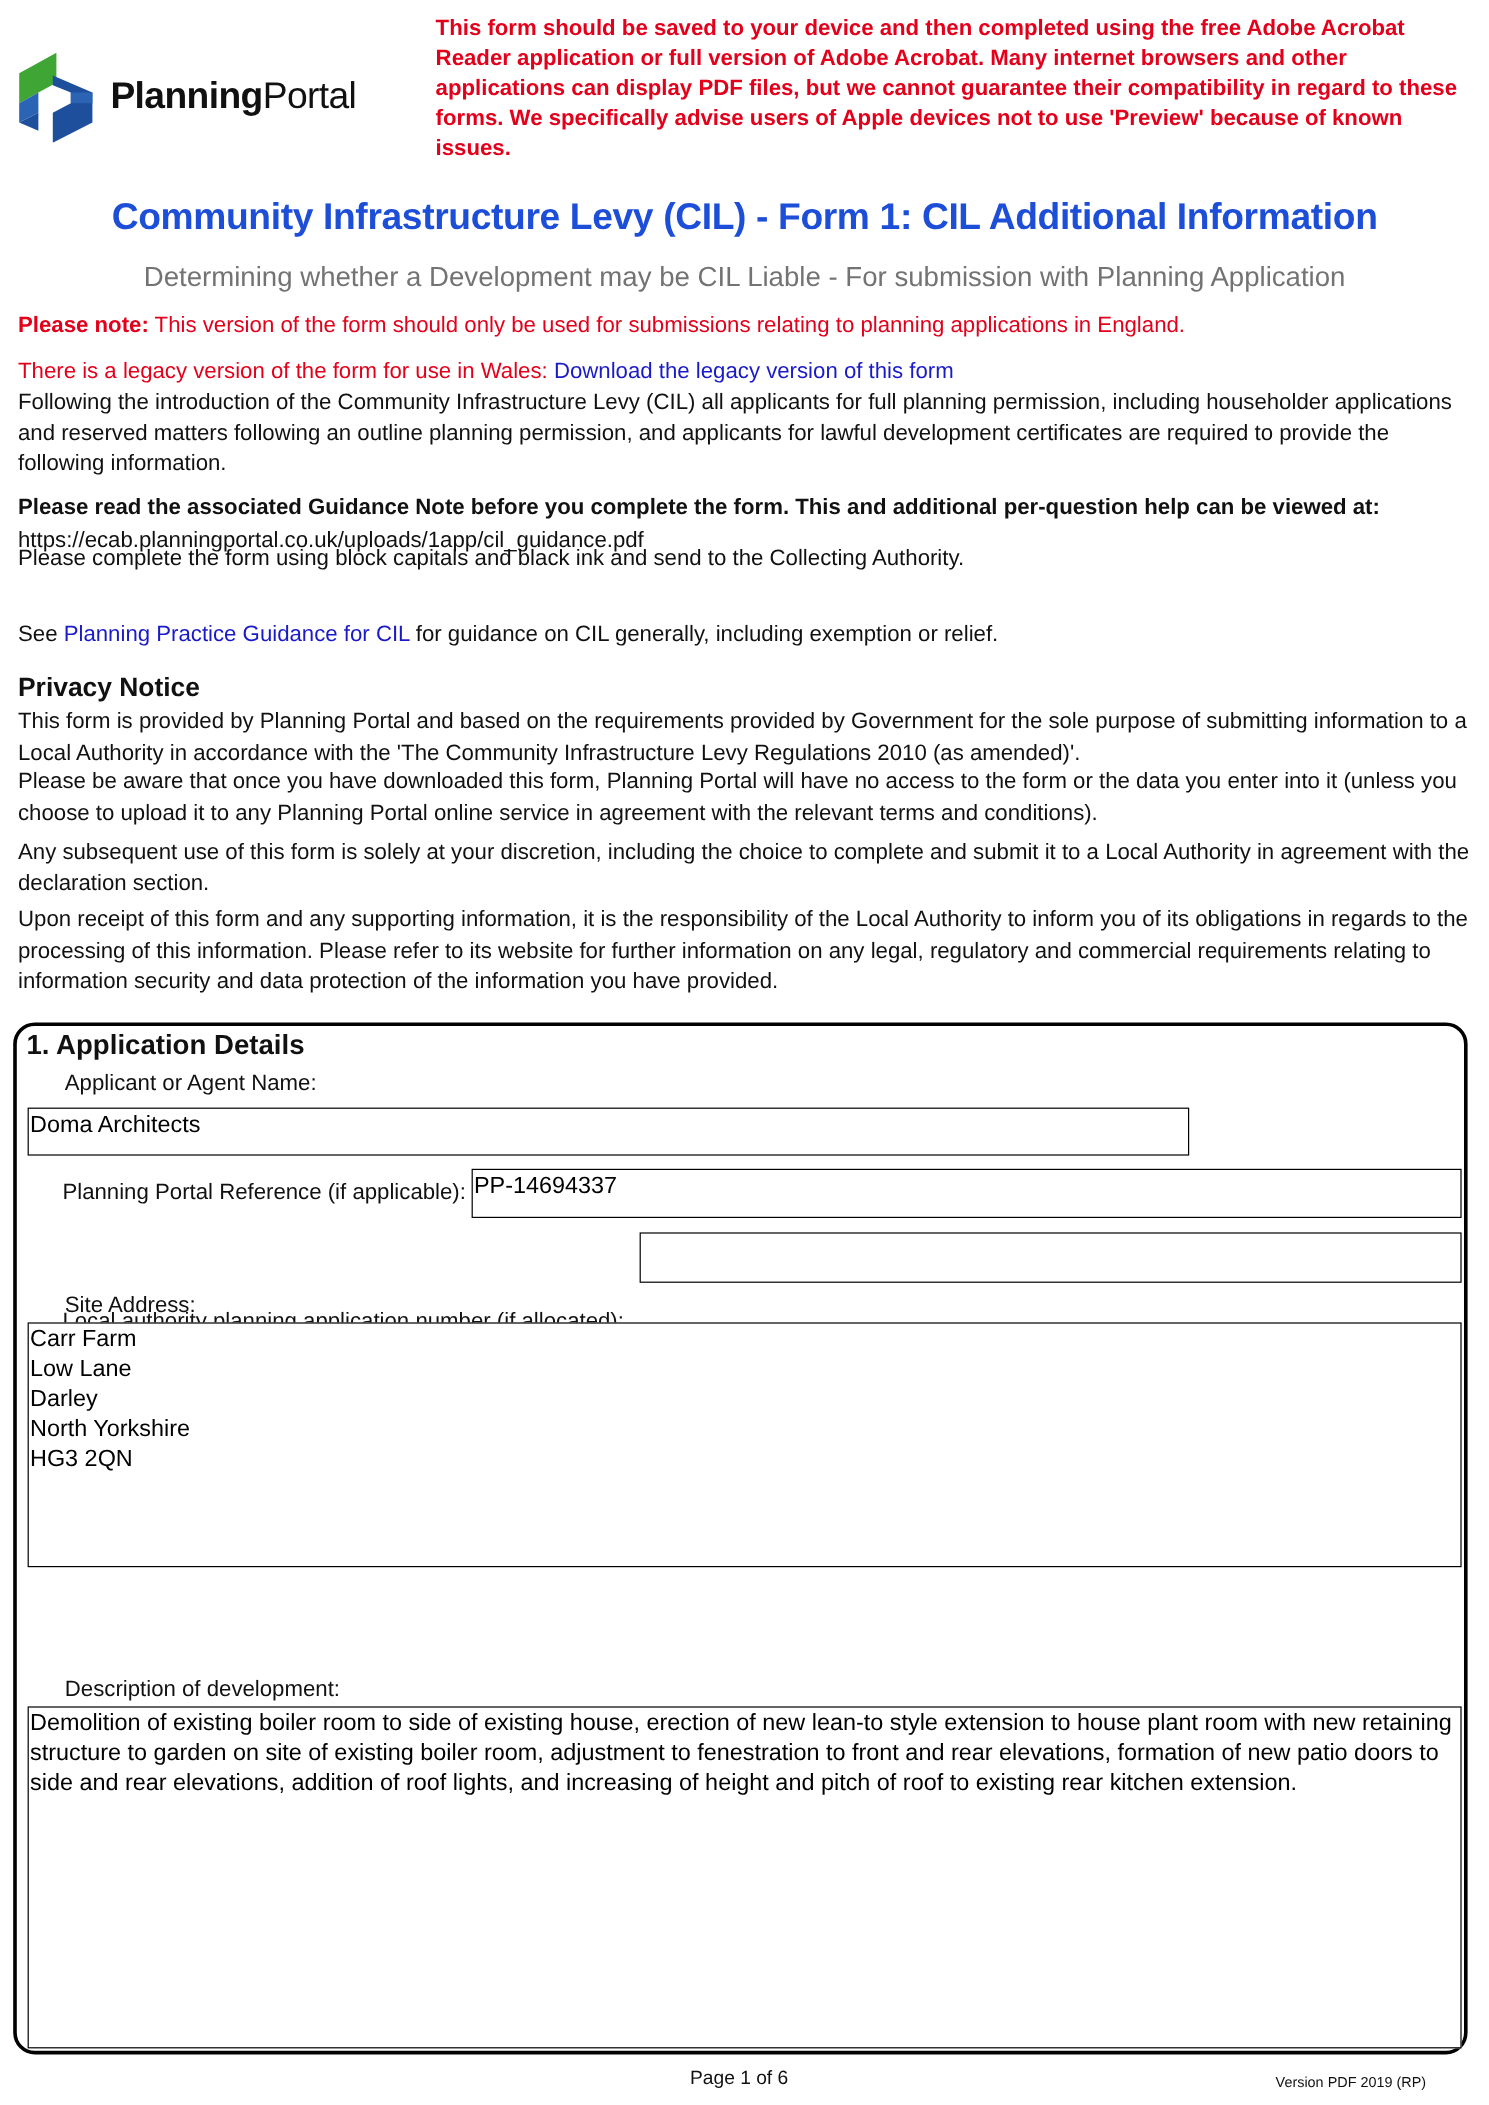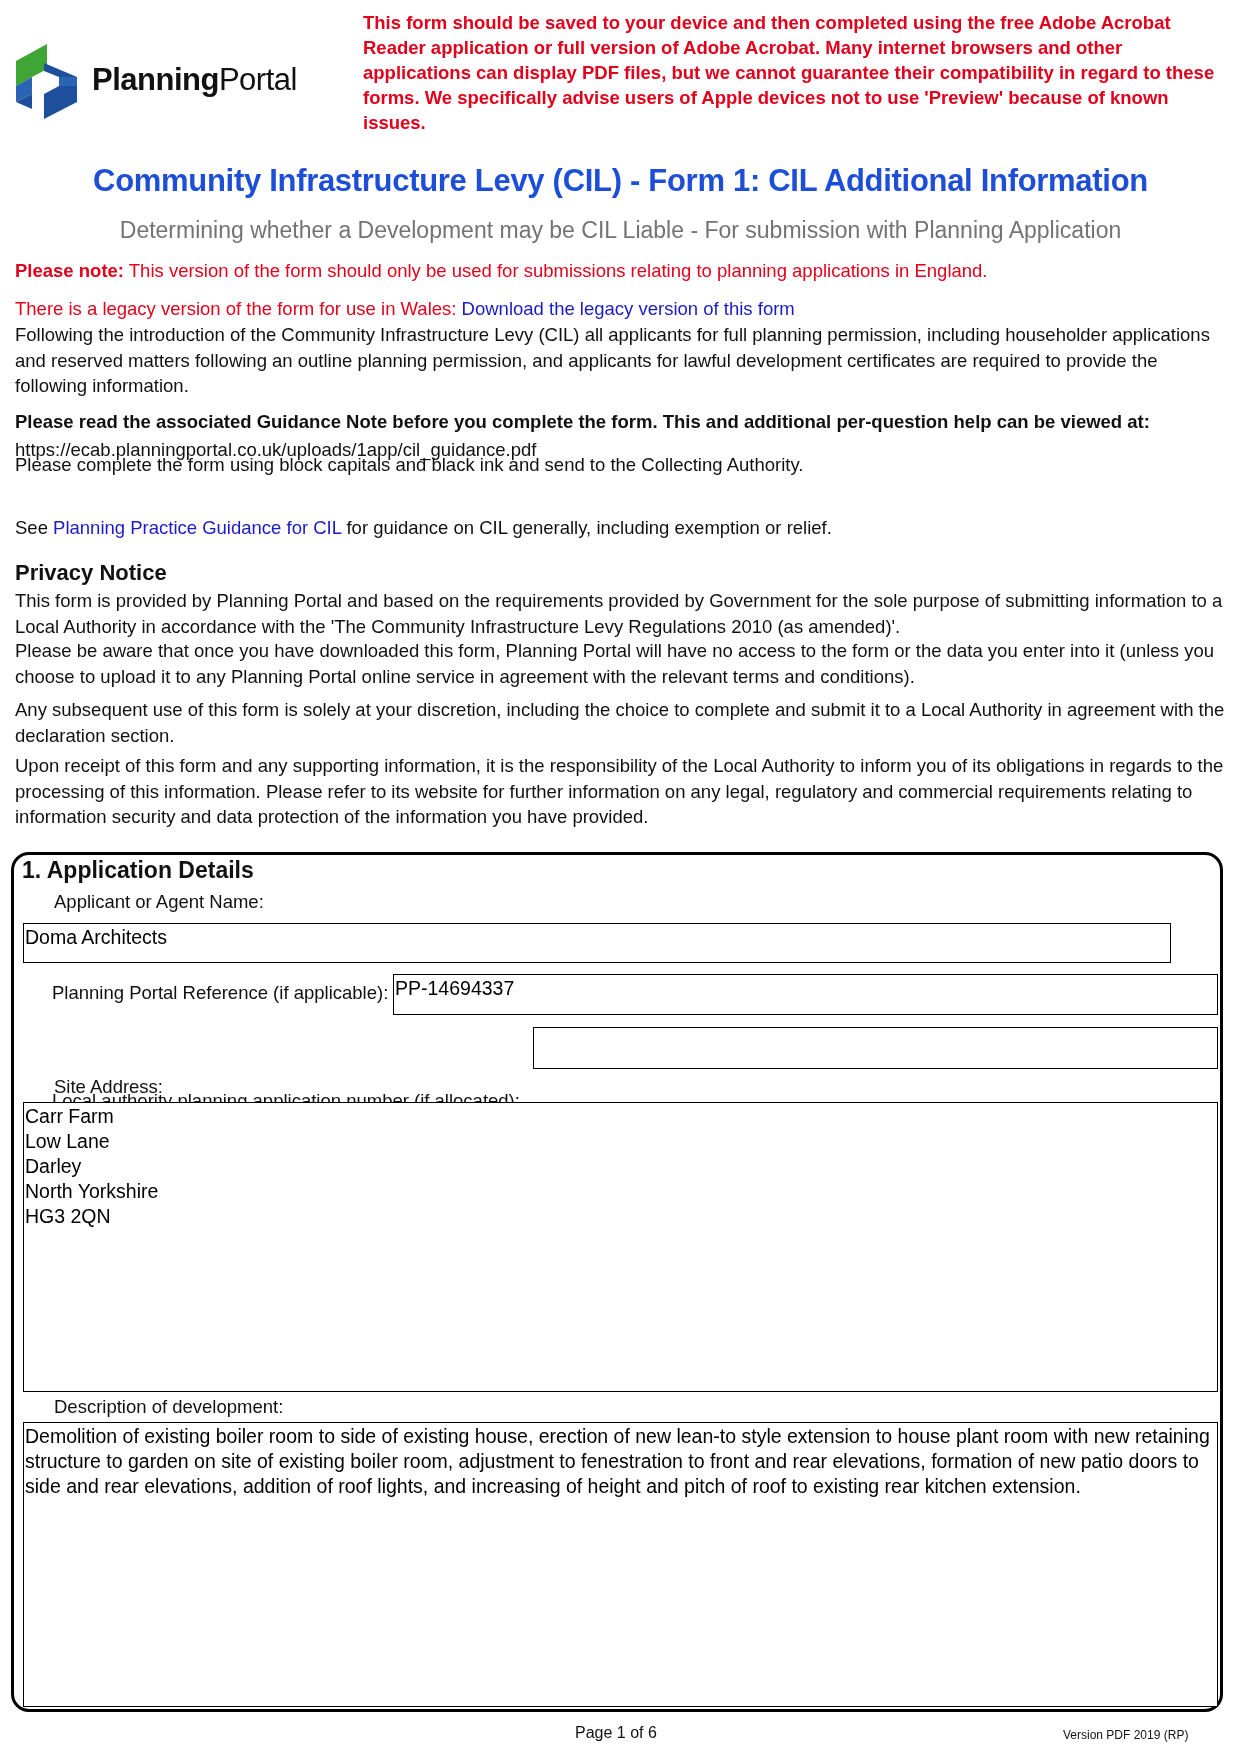--- a/index.html
+++ b/index.html
@@ -70,30 +70,30 @@
 <div class="abs h2">Privacy Notice</div>
 <div class="abs para" style="top:588px;">This form is provided by Planning Portal and based on the requirements provided by Government for the sole purpose of submitting information to a Local Authority in accordance with the 'The Community Infrastructure Levy Regulations 2010 (as amended)'.</div>
 <div class="abs para" style="top:638px;">Please be aware that once you have downloaded this form, Planning Portal will have no access to the form or the data you enter into it (unless you choose to upload it to any Planning Portal online service in agreement with the relevant terms and conditions).</div>
 <div class="abs para" style="top:697px;">Any subsequent use of this form is solely at your discretion, including the choice to complete and submit it to a Local Authority in agreement with the declaration section.</div>
 <div class="abs para" style="top:753px;">Upon receipt of this form and any supporting information, it is the responsibility of the Local Authority to inform you of its obligations in regards to the processing of this information. Please refer to its website for further information on any legal, regulatory and commercial requirements relating to information security and data protection of the information you have provided.</div>
 
 <div class="abs section"></div>
 <div class="abs sec-title">1. Application Details</div>
 
 <div class="abs label" style="left:26px; top:891px;">Applicant or Agent Name:</div>
-<div class="abs field" style="left:23px; top:923px; width:1148px; height:40px;">Doma Architects</div>
+<div class="abs field" style="left:23px; top:923px; width:968px; height:40px;">Doma Architects</div>
 
 <div class="abs label" style="left:24px; top:982px;">Planning Portal Reference (if applicable):</div>
 <div class="abs field" style="left:393px; top:974px; width:825px; height:41px;">PP-14694337</div>
 
 <div class="abs label" style="left:24px; top:1090px;">Local authority planning application number (if allocated):</div>
 <div class="abs field" style="left:533px; top:1027px; width:685px; height:42px;"></div>
 
 <div class="abs label" style="left:26px; top:1076px;">Site Address:</div>
-<div class="abs field" style="left:23px; top:1102px; width:1195px; height:290px;">Carr Farm
+<div class="abs field" style="left:23px; top:1102px; width:1195px; height:204px;">Carr Farm
 Low Lane
 Darley
 North Yorkshire
 HG3 2QN</div>
 
 <div class="abs label" style="left:26px; top:1396px;">Description of development:</div>
 <div class="abs field" style="left:23px; top:1422px; width:1195px; height:285px;">Demolition of existing boiler room to side of existing house, erection of new lean-to style extension to house plant room with new retaining structure to garden on site of existing boiler room, adjustment to fenestration to front and rear elevations, formation of new patio doors to side and rear elevations, addition of roof lights, and increasing of height and pitch of roof to existing rear kitchen extension.</div>
 
 <div class="abs footer-page">Page 1 of 6</div>
 <div class="abs footer-ver">Version PDF 2019 (RP)</div>

